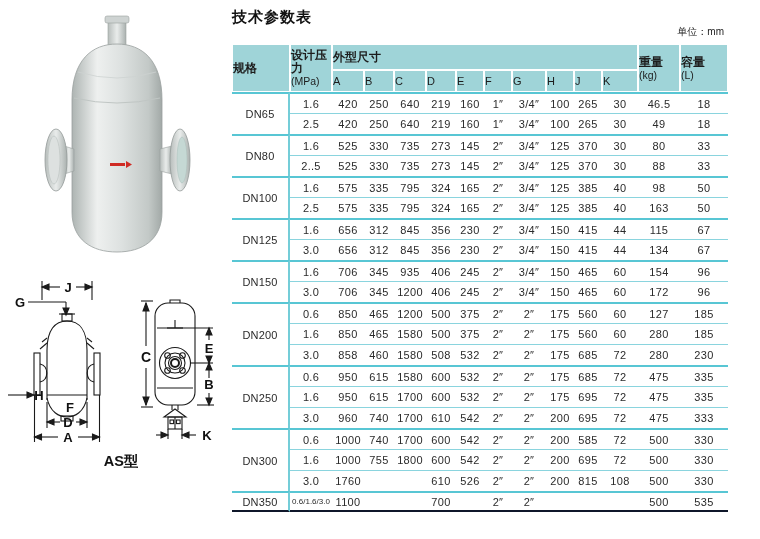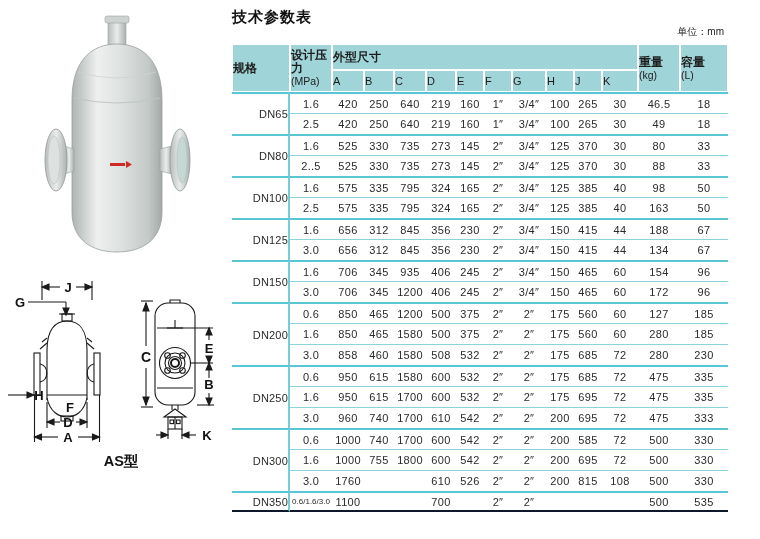--- a/index.html
+++ b/index.html
@@ -26,21 +26,21 @@
   thead tr.h1 th { height:26px; }
   thead tr.h2 th { height:22px; font-size:11px; font-weight:normal; }
   th .cn  { display:block; font-size:12px; font-weight:bold; line-height:13px; }
   th .sub { display:block; font-size:10.5px; font-weight:normal; line-height:12px; }
   th.one  { font-size:12px; font-weight:bold; }
 
   tbody td { height:21px; padding:0; text-align:center; vertical-align:middle;
              font-size:11px; color:#2b2b2b; letter-spacing:0.3px; }
   tbody td.gs { border-top:2px solid #58c6d4; }
   tbody td.rs { border-top:1px solid #8ad4de; }
-  tbody td.spec { border-right:2px solid #74cdd8; letter-spacing:0.2px;text-align:right; }
+  tbody td.spec { border-right:2px solid #74cdd8; letter-spacing:0.2px; }
   tbody tr.last td { border-bottom:2px solid #0f172a; }
   tbody td.small { font-size:8px; letter-spacing:0; }
 </style>
 </head>
 <body>
 
 <div class="stage">
 
   <div class="left-panel">
 
@@ -349,21 +349,21 @@
             <td class="gs">656</td>
             <td class="gs">312</td>
             <td class="gs">845</td>
             <td class="gs">356</td>
             <td class="gs">230</td>
             <td class="gs">2″</td>
             <td class="gs">3/4″</td>
             <td class="gs">150</td>
             <td class="gs">415</td>
             <td class="gs">44</td>
-            <td class="gs">188</td>
+            <td class="gs">115</td>
             <td class="gs">67</td>
           </tr>
           <tr>
             <td class="rs">3.0</td>
             <td class="rs">656</td>
             <td class="rs">312</td>
             <td class="rs">845</td>
             <td class="rs">356</td>
             <td class="rs">230</td>
             <td class="rs">2″</td>

